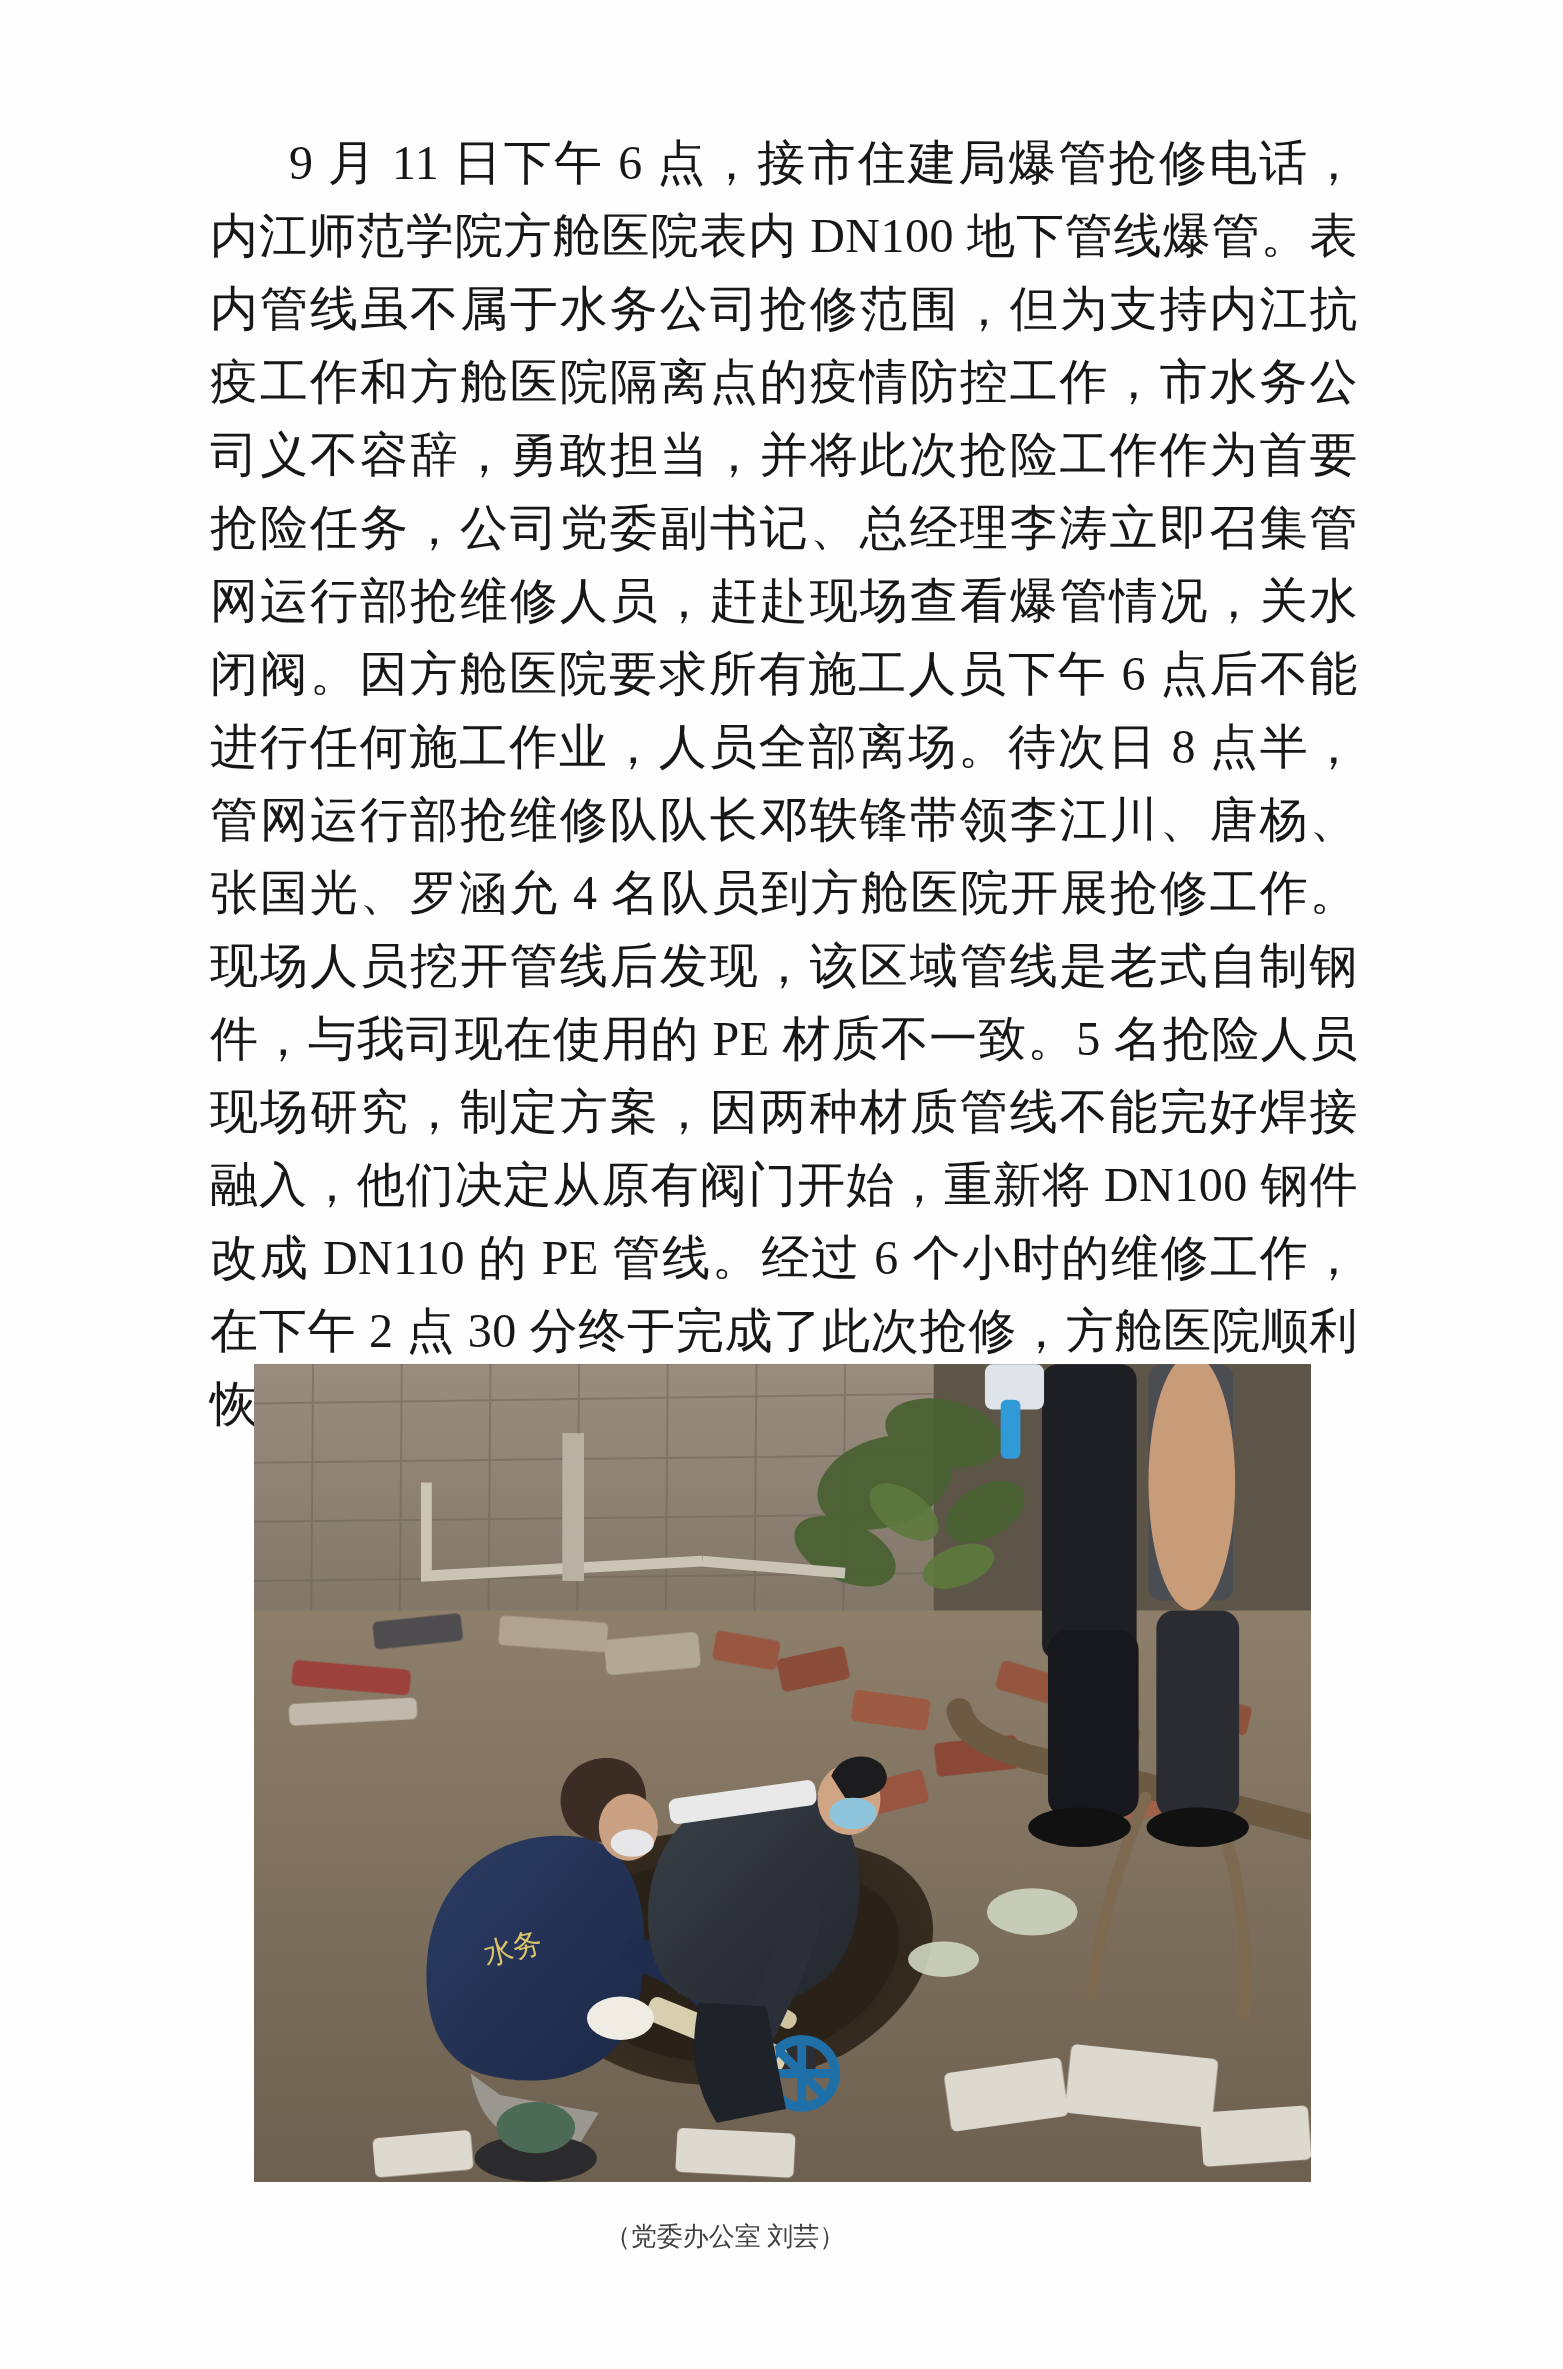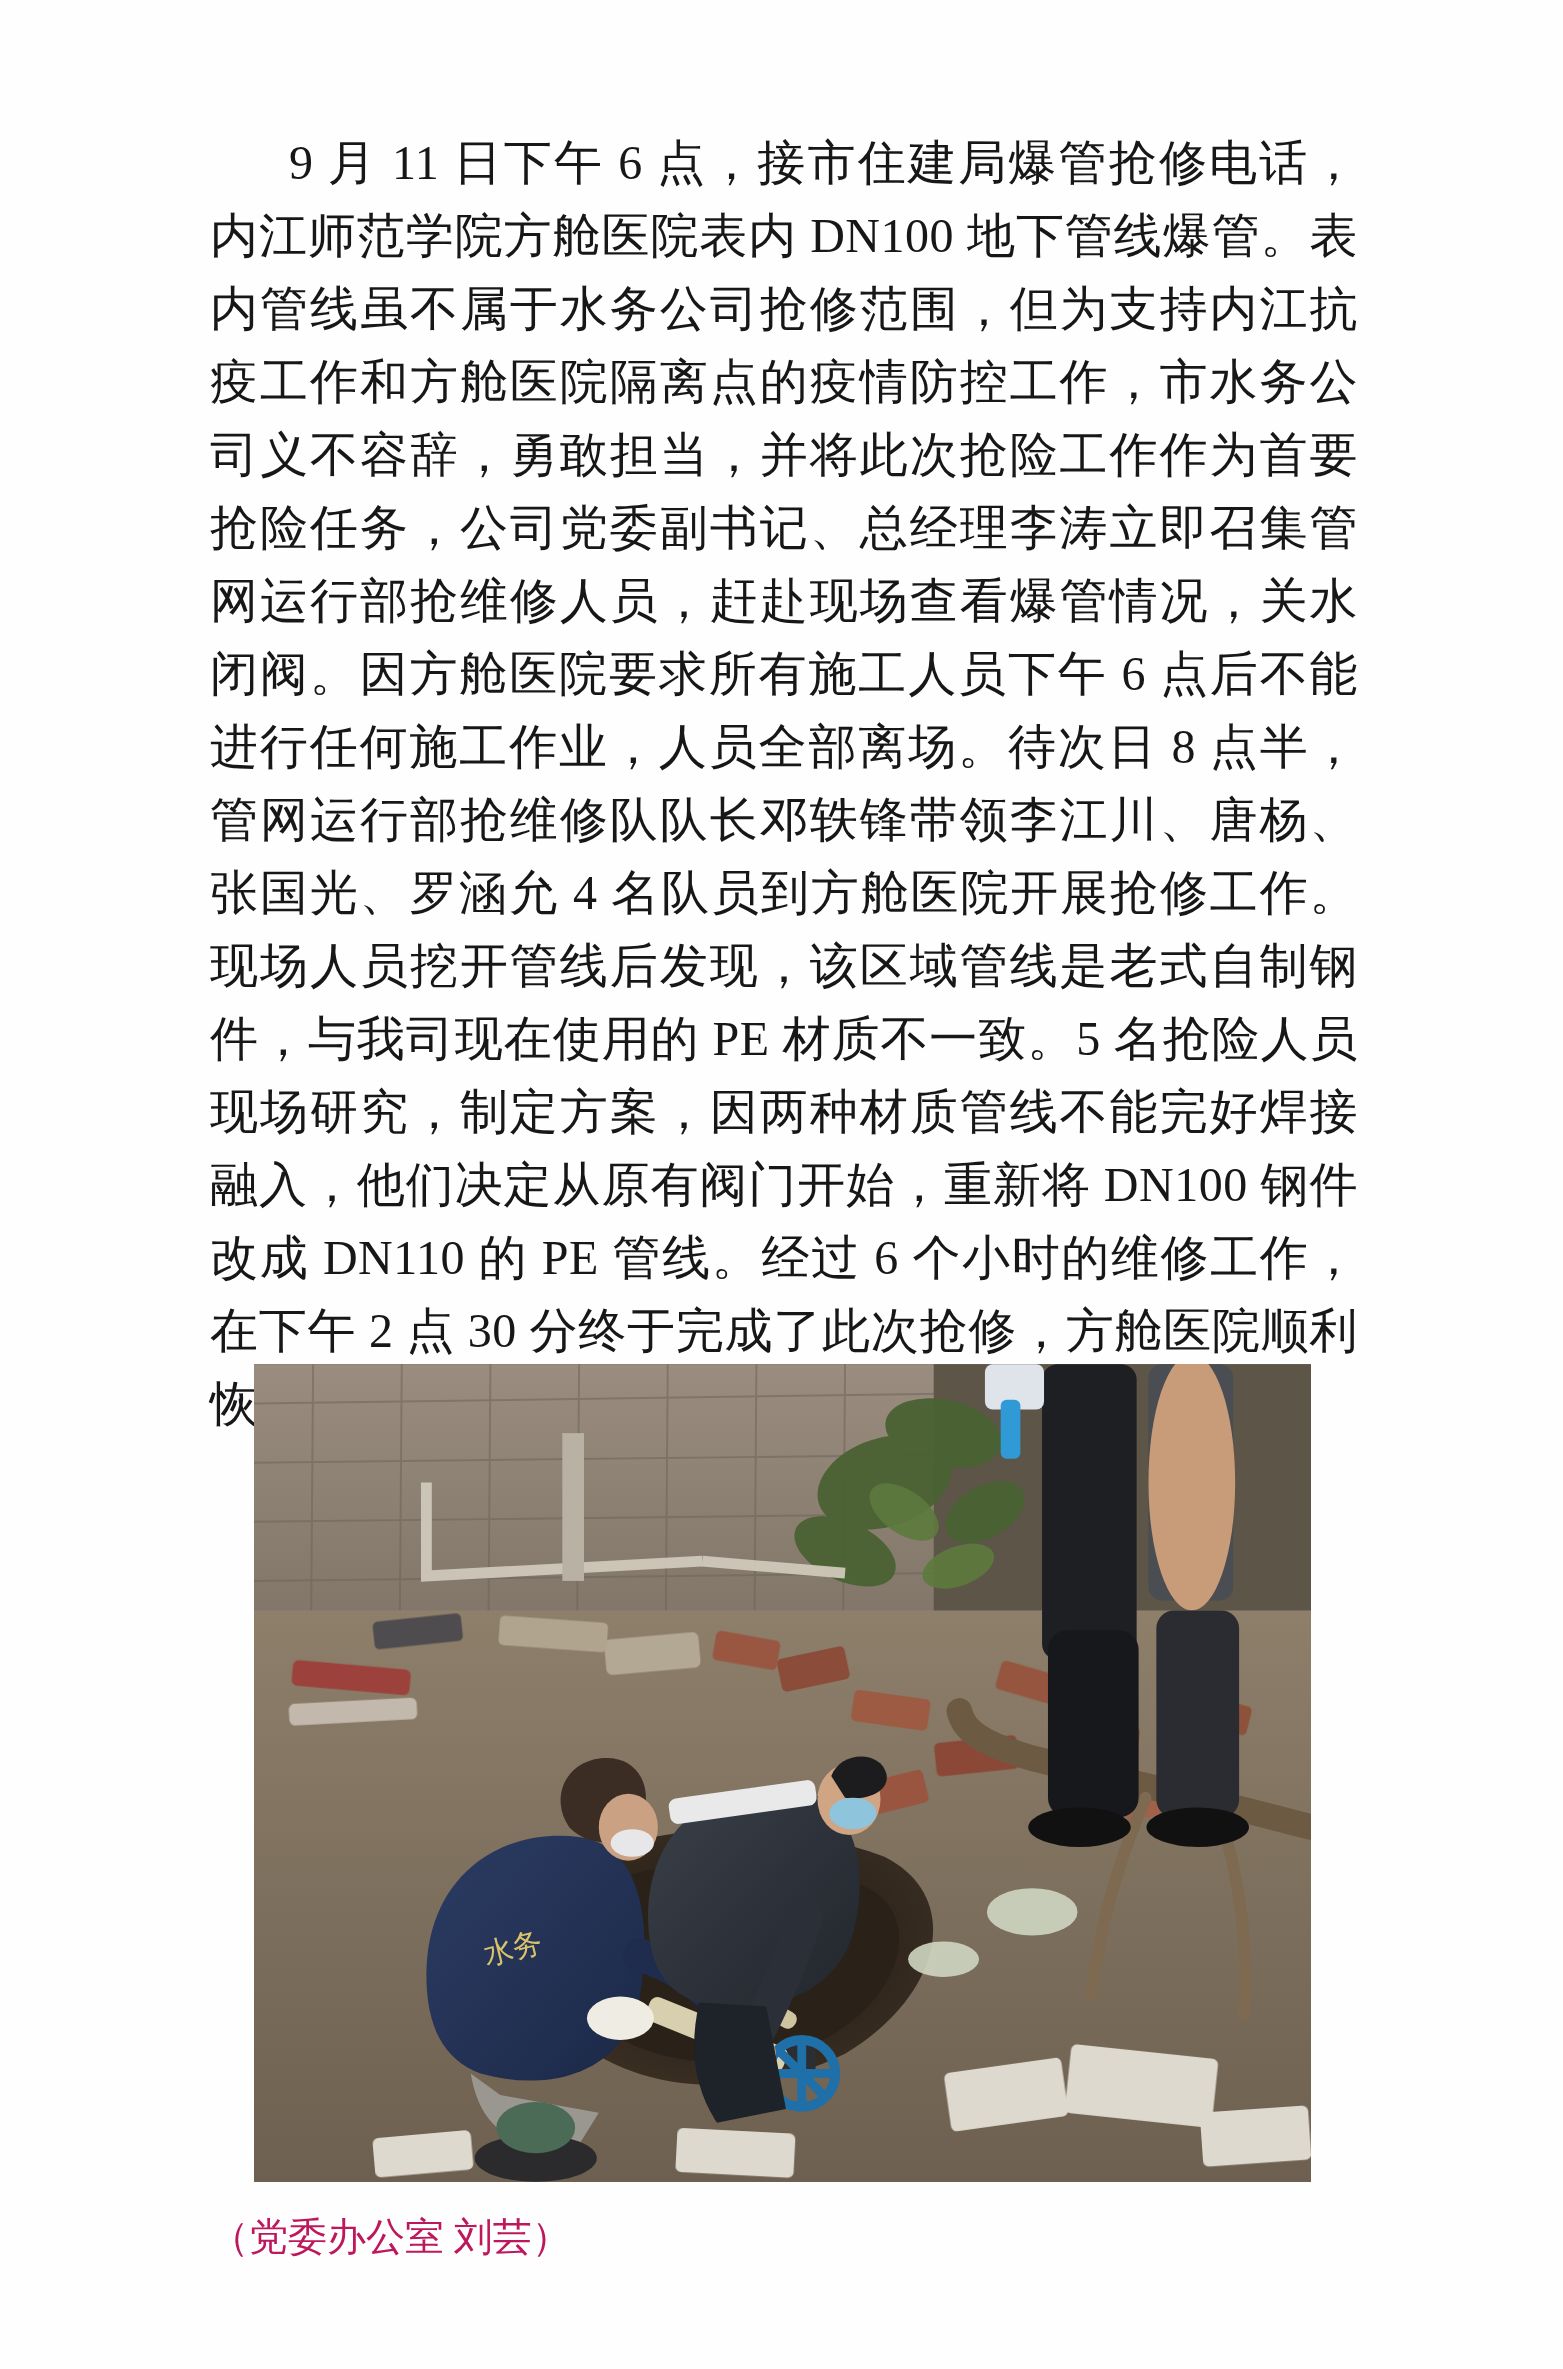--- a/index.html
+++ b/index.html
@@ -53,26 +53,26 @@
     border: 0;
     background: #6b6256;
     position: relative;
     overflow: hidden;
   }
   .caption {
     position: absolute;
     left: 210px;
     top: 2207px;
     width: 1148px;
-    font-size: 39px;
+    font-size: 26px;
     line-height: 59px;
-    text-align: left;
+    text-align: center;
     padding-right: 118px;
     box-sizing: border-box;
-    color: #be185d;
+    color: #404040;
   }
   
   .photo svg { display:block; }
 </style>
 </head>
 <body>
 
 <div class="page">
 
   <div class="content">

